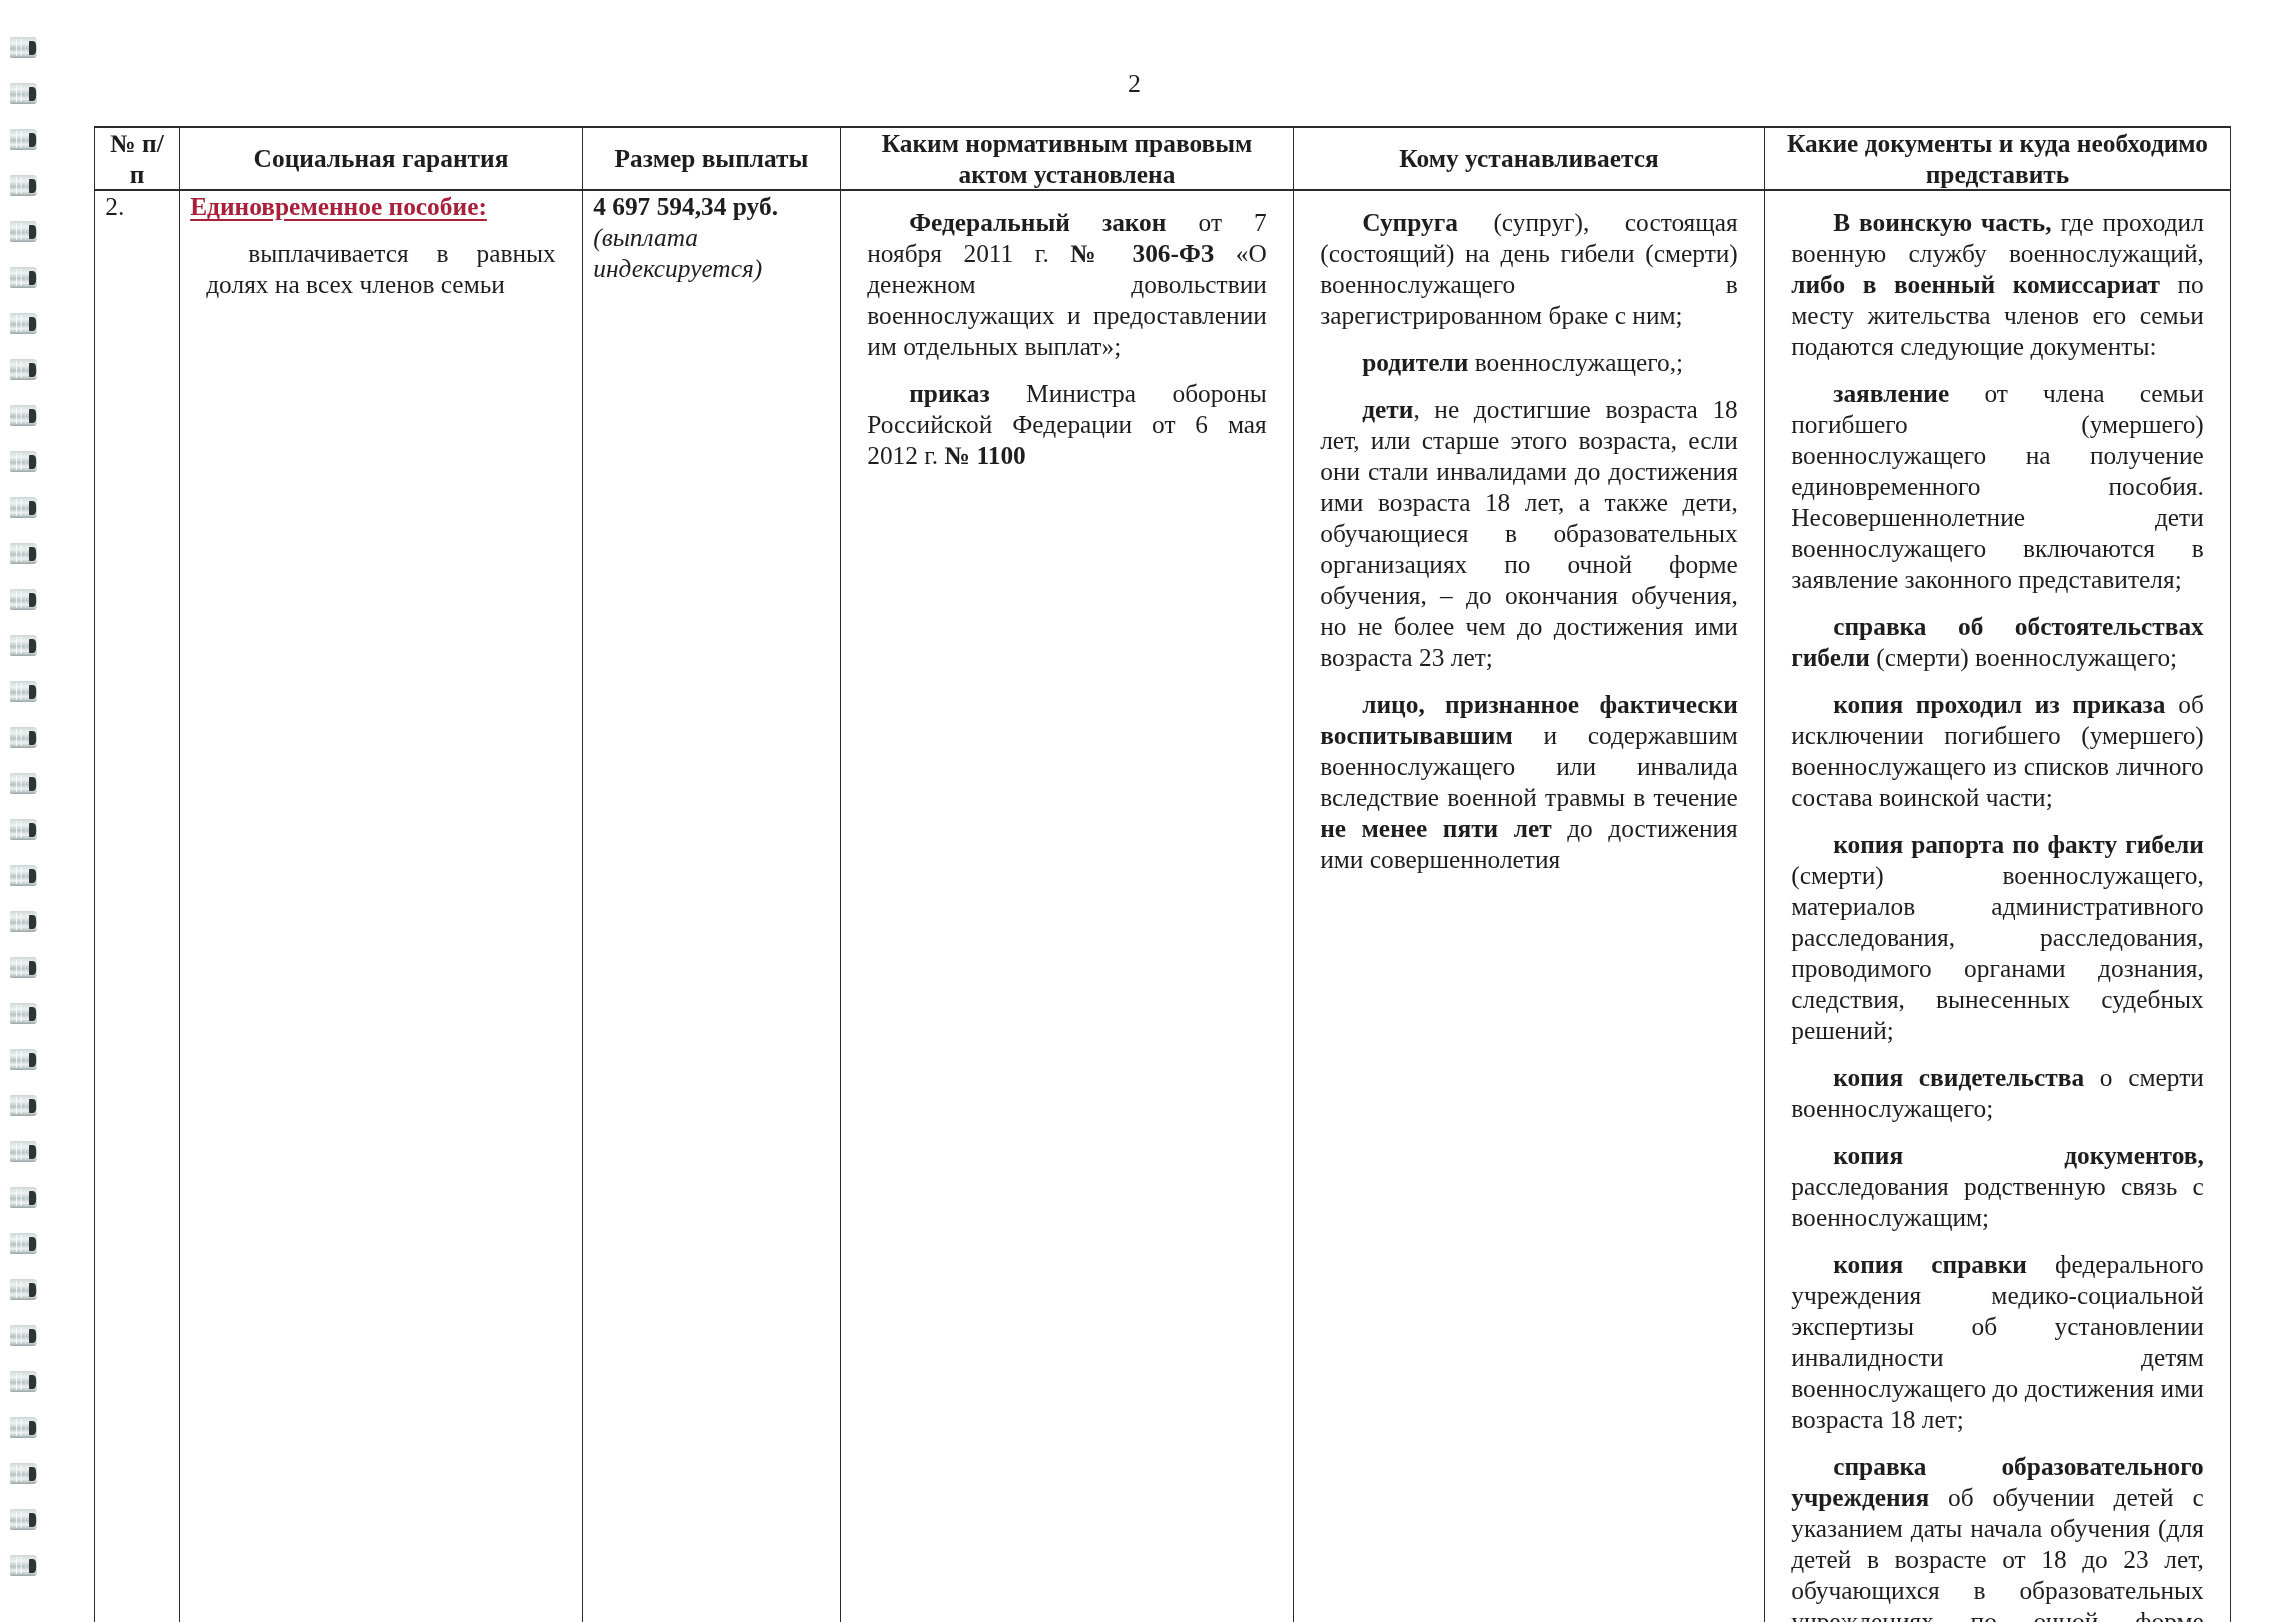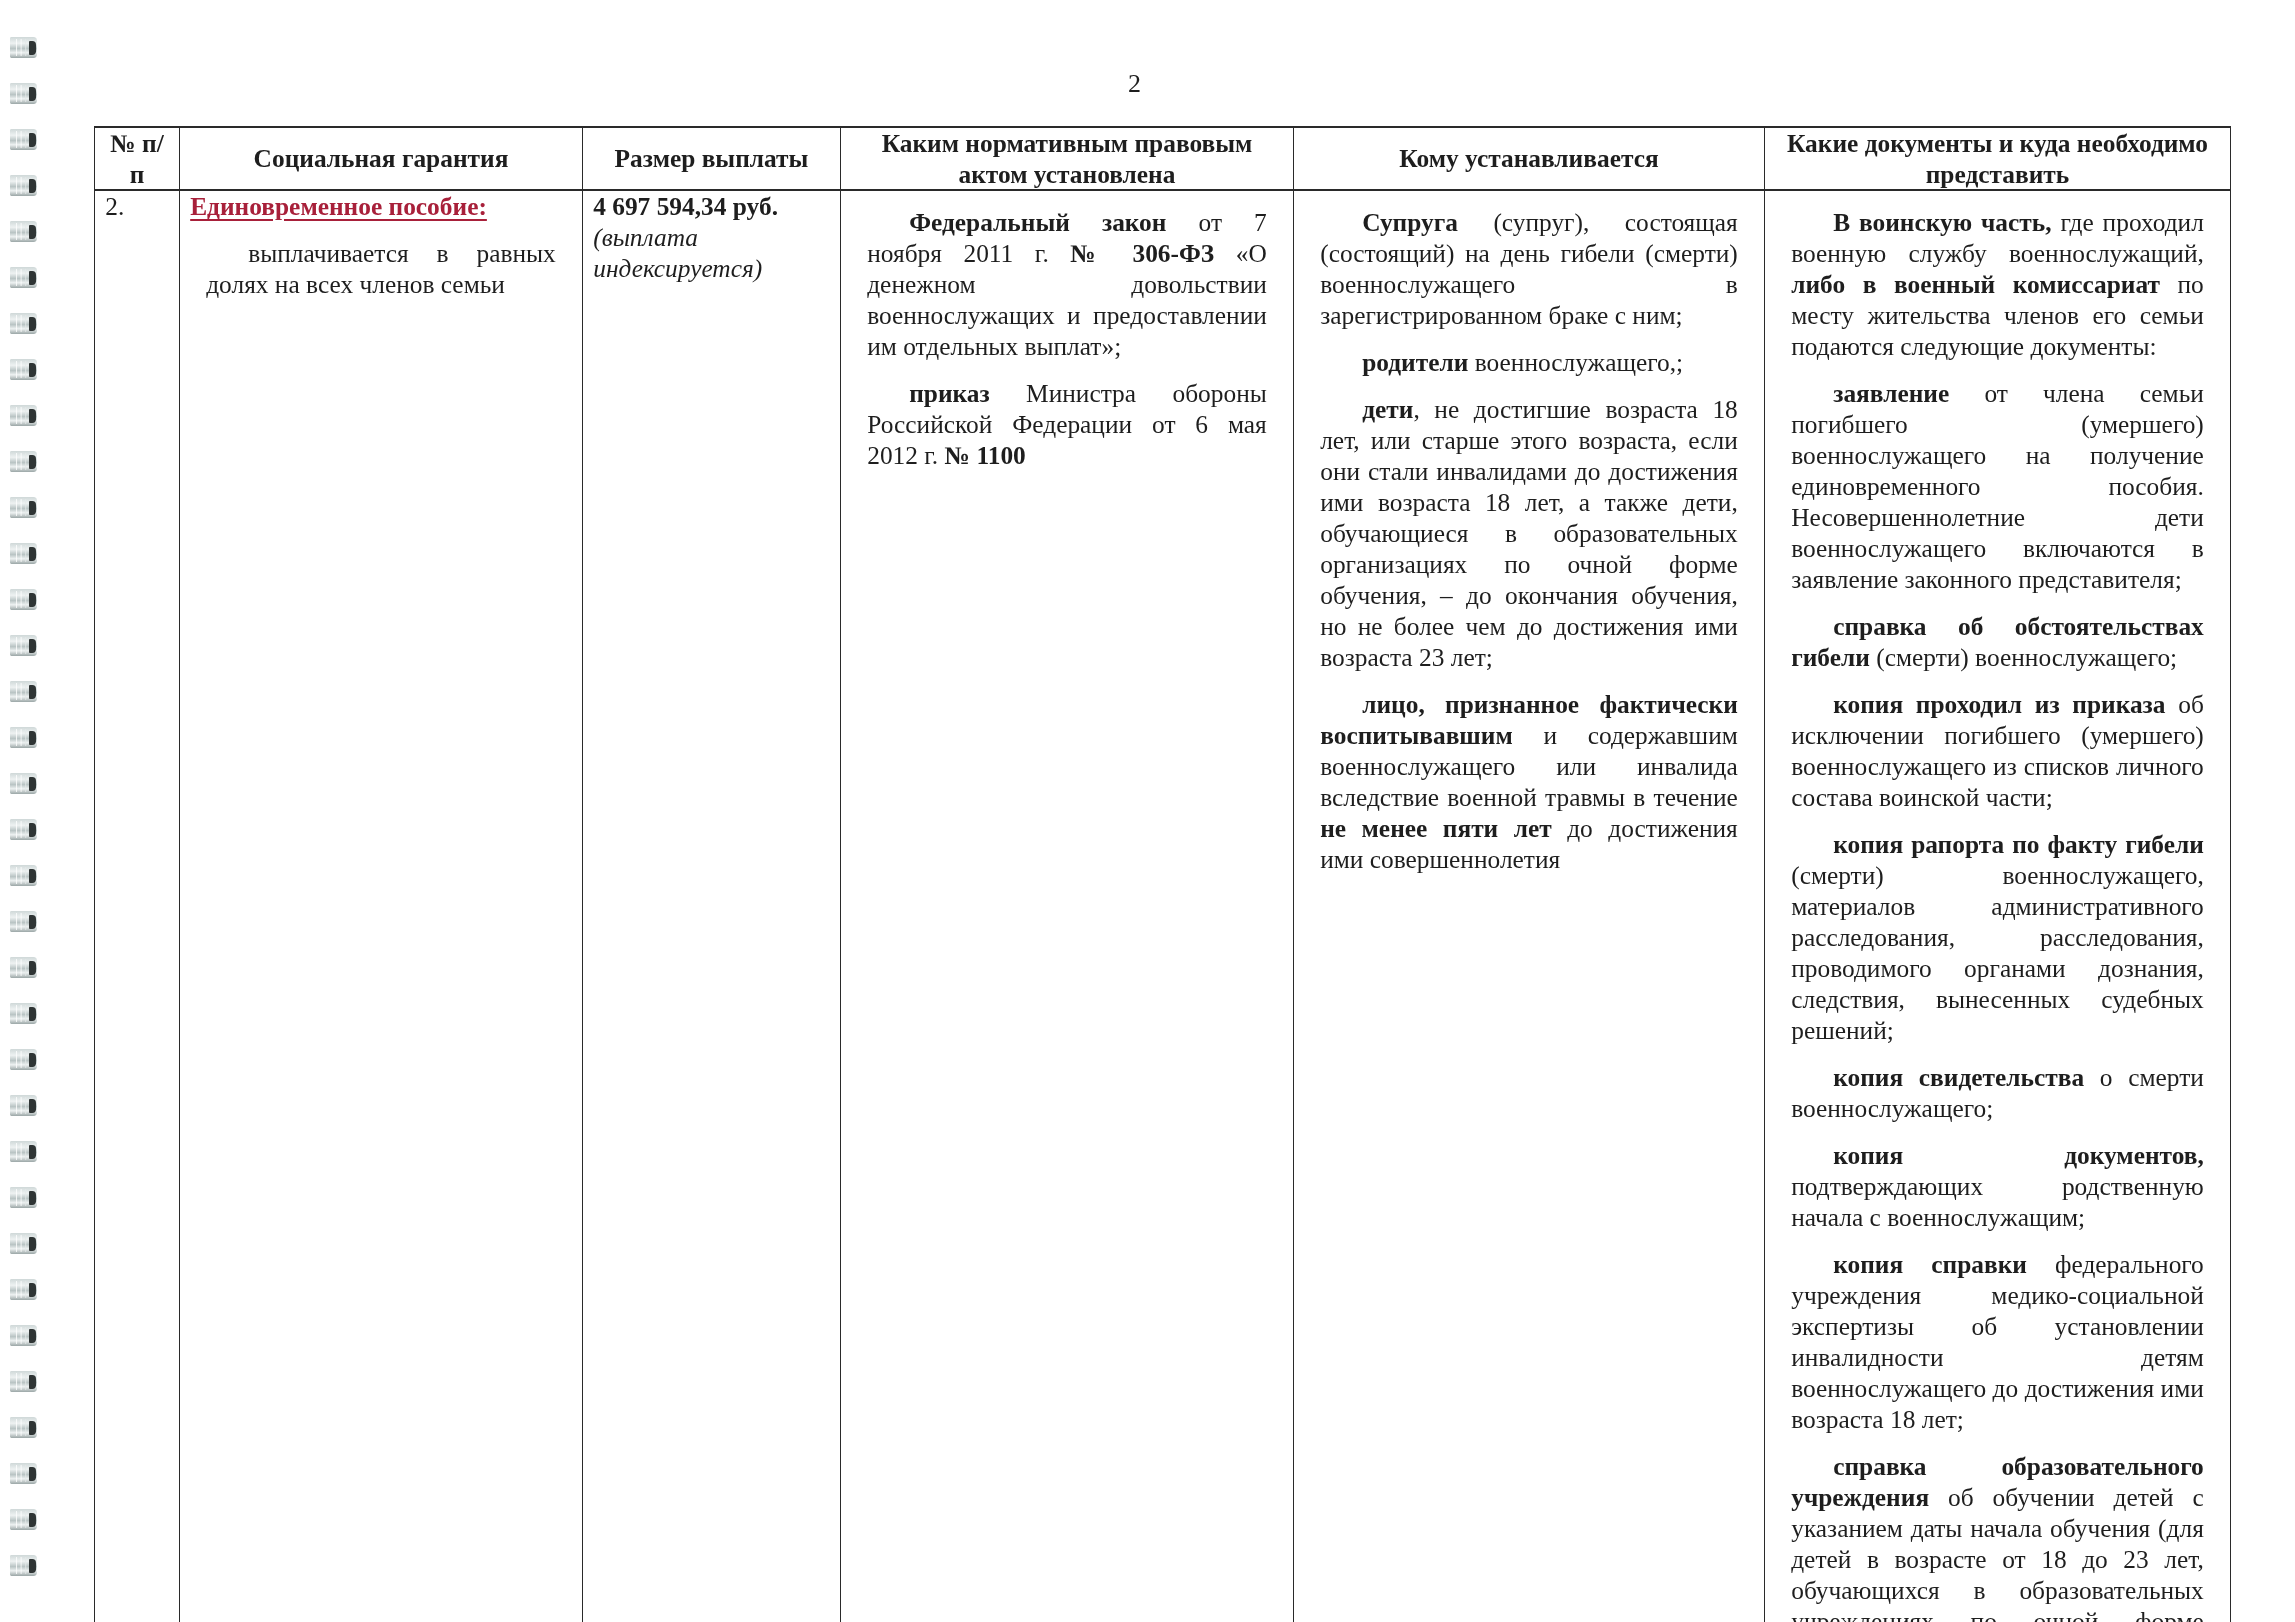--- a/index.html
+++ b/index.html
@@ -118,21 +118,21 @@
           </div>
     </td>
     <td>
       <div class="rich">
             <p class="para"><span class="b">В воинскую часть,</span><span> где проходил военную службу военнослужащий, </span><span class="b">либо в военный комиссариат</span><span> по месту жительства членов его семьи подаются следующие документы:</span></p>
             <p class="para"><span class="b">заявление</span><span> от члена семьи погибшего (умершего) военнослужащего на получение единовременного пособия. Несовершеннолетние дети военнослужащего включаются в заявление законного представителя;</span></p>
             <p class="para"><span class="b">справка об обстоятельствах гибели</span><span> (смерти) военнослужащего;</span></p>
             <p class="para"><span class="b">копия проходил из приказа</span><span> об исключении погибшего (умершего) военнослужащего из списков личного состава воинской части;</span></p>
             <p class="para"><span class="b">копия рапорта по факту гибели</span><span> (смерти) военнослужащего, материалов административного расследования, расследования, проводимого органами дознания, следствия, вынесенных судебных решений;</span></p>
             <p class="para"><span class="b">копия свидетельства</span><span> о смерти военнослужащего;</span></p>
-            <p class="para"><span class="b">копия документов,</span><span> подтверждающих родственную начала с военнослужащим;</span></p>
+            <p class="para"><span class="b">копия документов,</span><span> расследования родственную связь с военнослужащим;</span></p>
             <p class="para"><span class="b">копия справки</span><span> федерального учреждения медико-социальной экспертизы об установлении инвалидности детям военнослужащего до достижения ими возраста 18 лет;</span></p>
             <p class="para"><span class="b">справка образовательного учреждения</span><span> об обучении детей с указанием даты начала обучения (для детей в возрасте от 18 до 23 лет, обучающихся в образовательных учреждениях по очной форме обучения)</span></p>
           </div>
     </td>
   </tr>
 </tbody>
   </table>
 
 
 </body></html>

